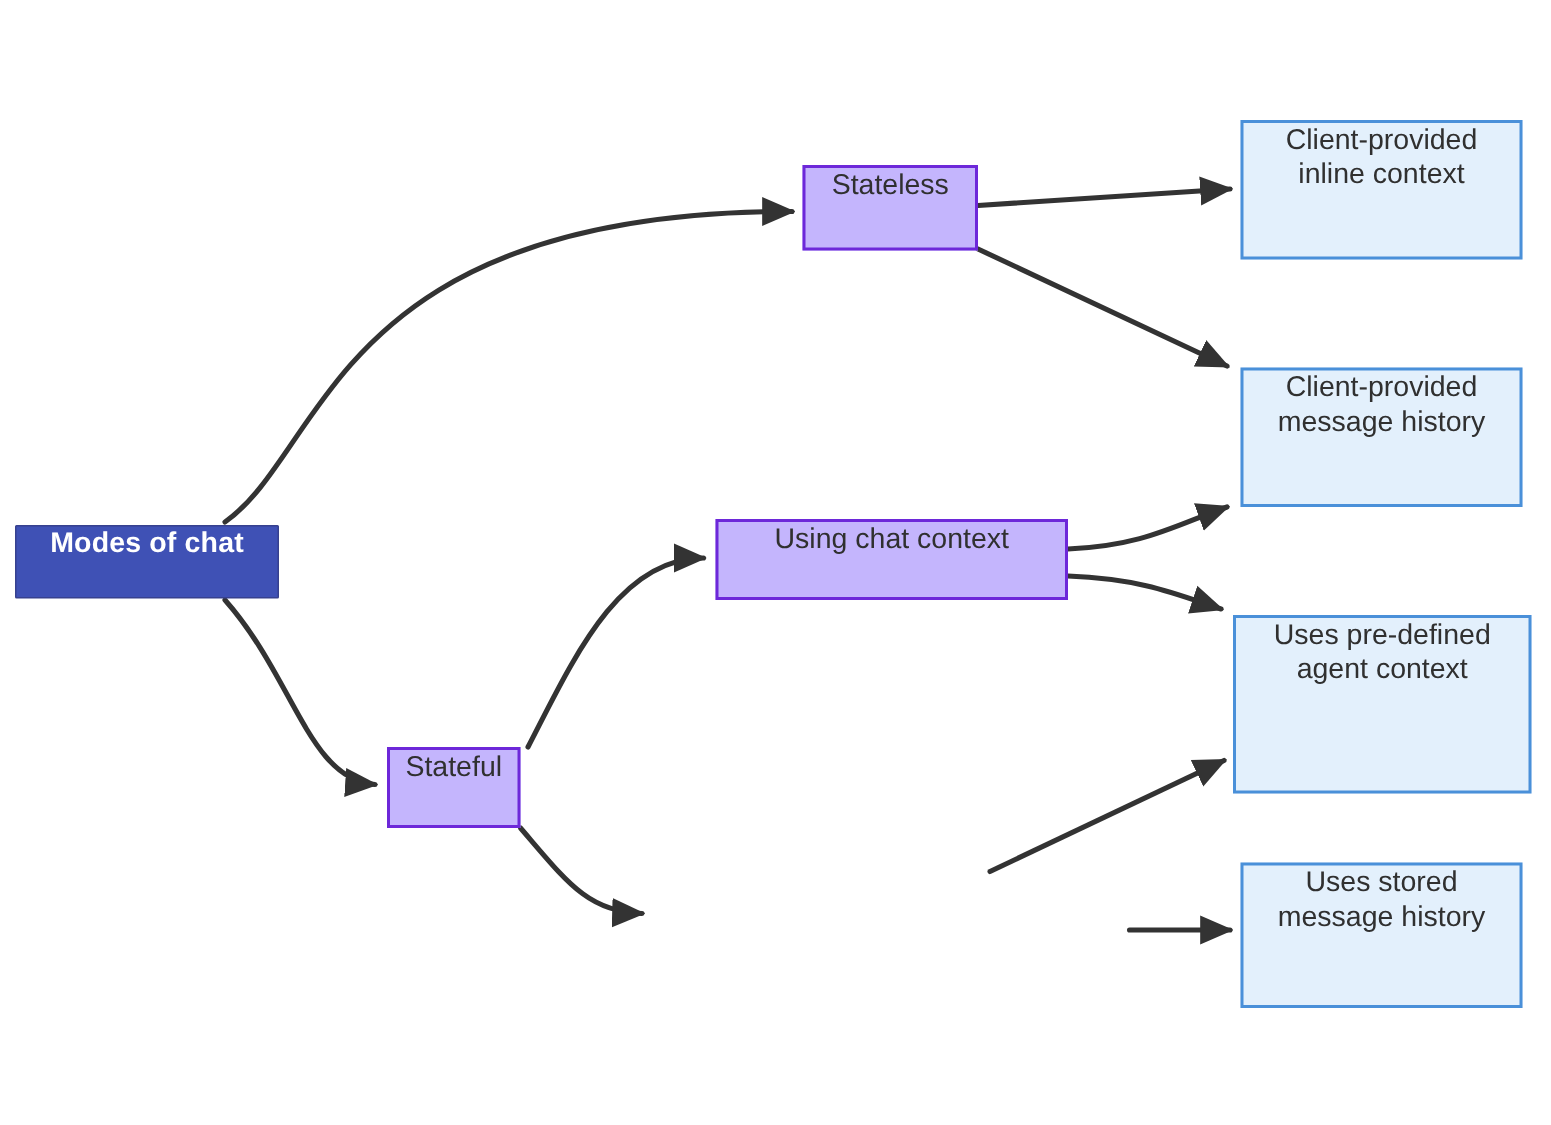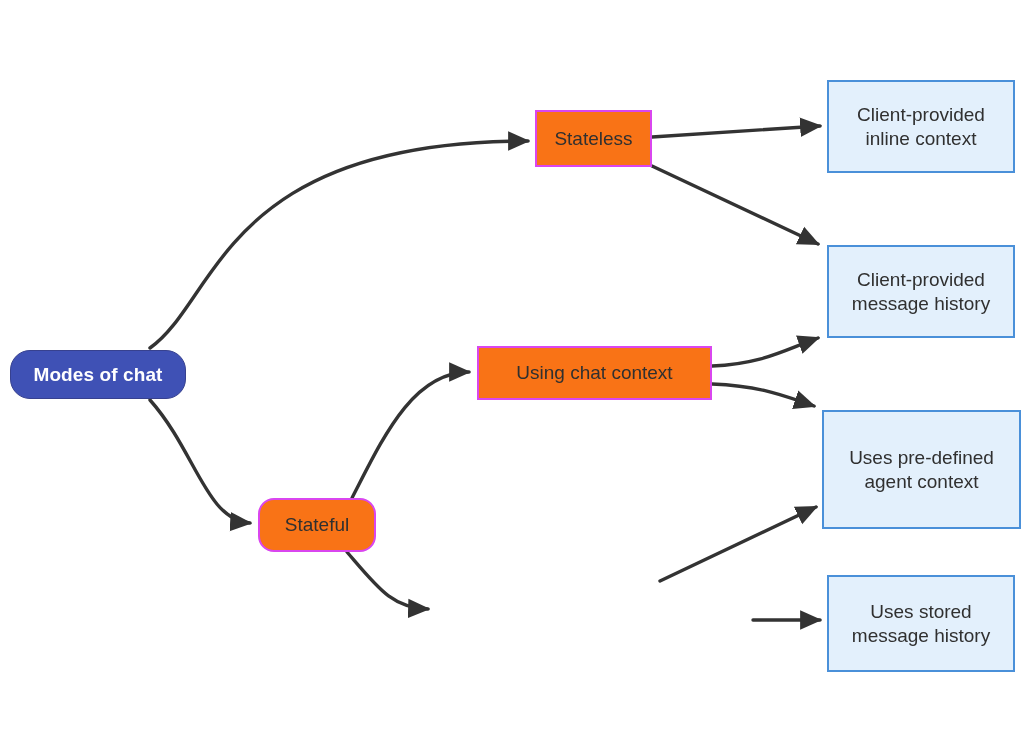--- a/index.html
+++ b/index.html
@@ -20,38 +20,38 @@
     left: 0;
     top: 0;
     width: 1034px;
     height: 750px;
     pointer-events: none;
   }
   .node {
     position: absolute;
     box-sizing: border-box;
     display: flex;
-    align-items: center;
+    align-items: flex-start;
     justify-content: center;
     text-align: center;
     line-height: 1.22;
     z-index: 2;
   }
   .node-root {
     background: #3f51b5;
     border: 1px solid #37418f;
-    border-radius: 20px;
+    border-radius: 1px;
     color: #ffffff;
     font-weight: bold;
     font-size: 19px;
     letter-spacing: 0.1px;
   }
   .node-branch {
-    background: #f97316;
-    border: 2px solid #d946ef;
+    background: #c4b5fd;
+    border: 2px solid #6d28d9;
     color: #303030;
     font-size: 19px;
   }
   .node-leaf {
     background: #e3f0fc;
     border: 2px solid #4a90d9;
     color: #303030;
     font-size: 19px;
   }
   .node-label {
@@ -86,21 +86,21 @@
   </svg>
 
   <div class="node node-root" style="left:10px; top:350px; width:176px; height:49px;">
     <span class="node-label">Modes of chat</span>
   </div>
 
   <div class="node node-branch" style="left:535px; top:110px; width:117px; height:57px;">
     <span class="node-label">Stateless</span>
   </div>
 
-  <div class="node node-branch" style="left:258px; top:498px; width:118px; height:54px;border-radius:16px;">
+  <div class="node node-branch" style="left:258px; top:498px; width:89px; height:54px;">
     <span class="node-label">Stateful</span>
   </div>
 
   <div class="node node-branch" style="left:477px; top:346px; width:235px; height:54px;">
     <span class="node-label">Using chat context</span>
   </div>
 
 
   <div class="node node-leaf" style="left:827px; top:80px; width:188px; height:93px;">
     <span class="node-label">Client-provided

